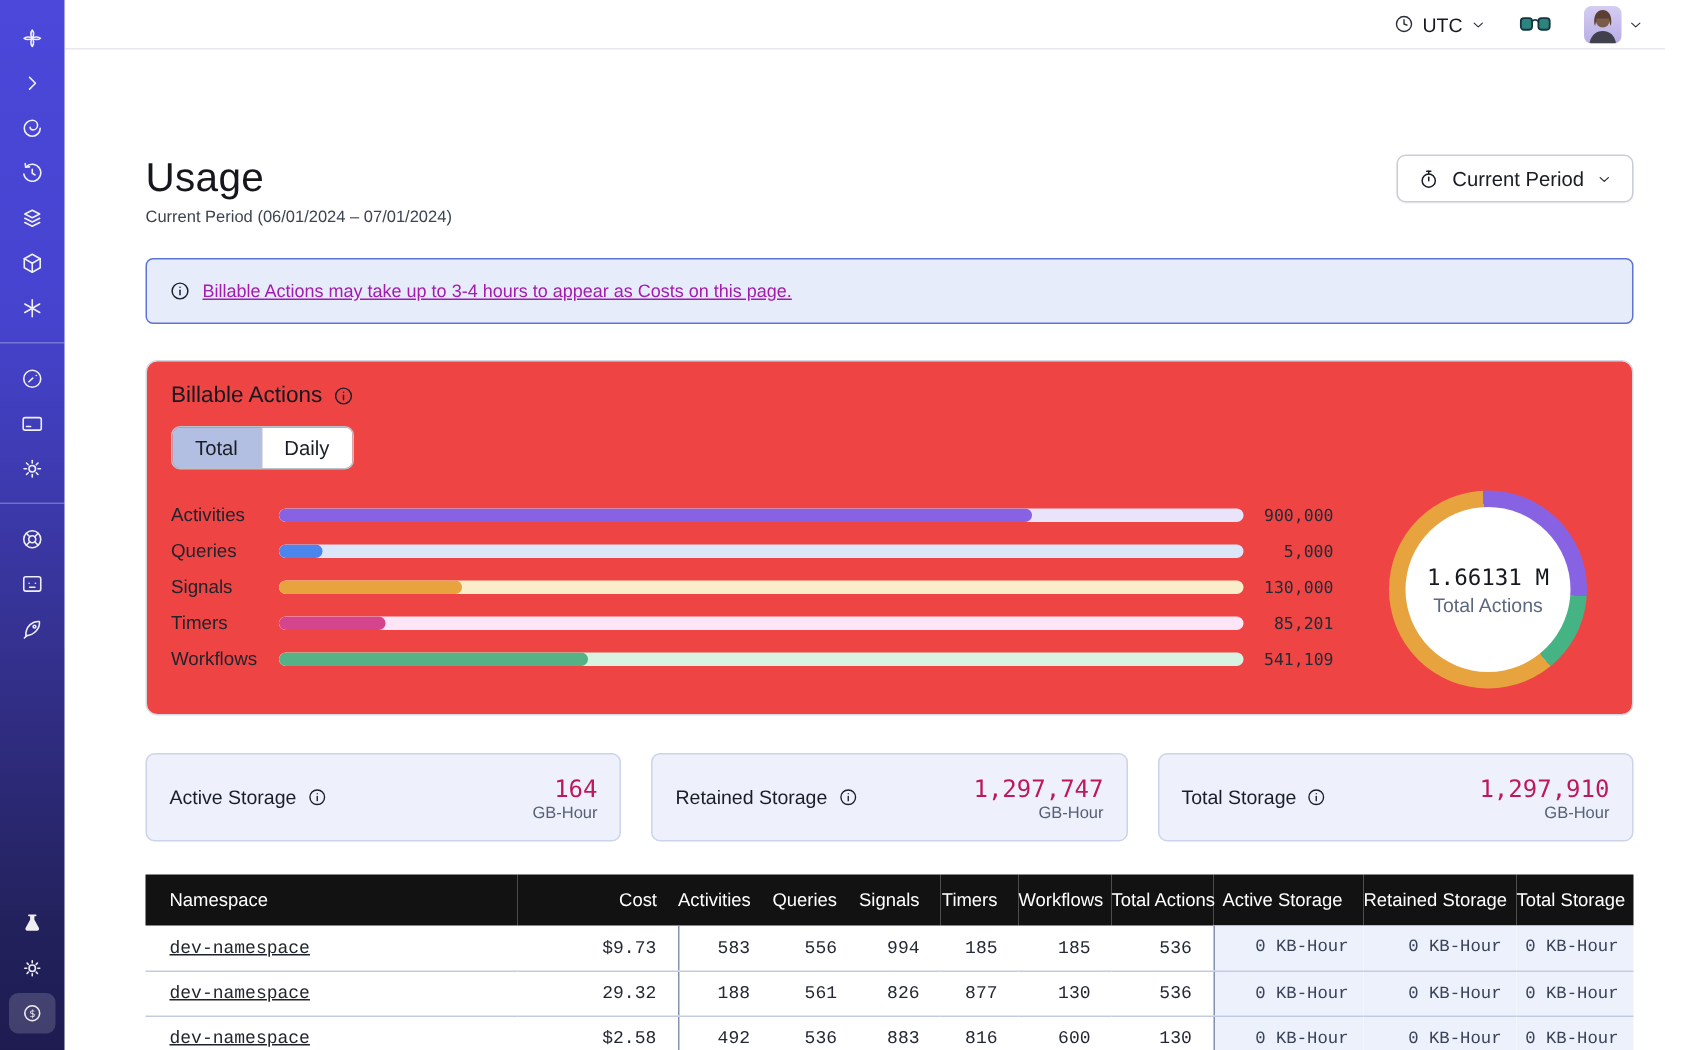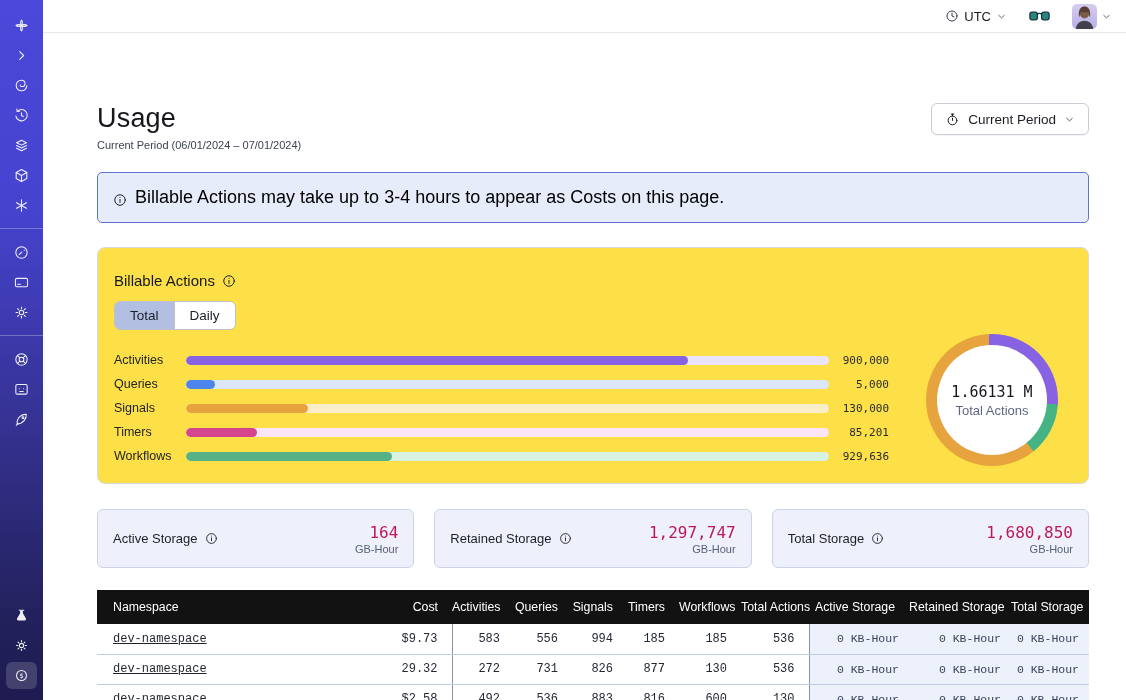--- a/index.html
+++ b/index.html
@@ -12,21 +12,21 @@
     display:flex; flex-direction:column; align-items:center; padding:10px 0 10px; }
   .sb-icon { width:31px; height:27px; display:flex; align-items:center; justify-content:center;
     margin:1.5px 0; border-radius:6px; cursor:pointer; }
   .sb-icon svg { width:17px; height:17px; stroke:#fff; fill:none; stroke-width:1.5;
     stroke-linecap:round; stroke-linejoin:round; opacity:.92; }
   .sb-divider { width:43px; height:1px; background:rgba(255,255,255,.28); margin:8px 0; }
   .sb-spacer { flex:1; }
   .sb-icon.active { background:rgba(255,255,255,.16); }
 
   
-  .topbar { position:fixed; left:43px; right:0; top:0; height:33px; background:#fff;
+  .topbar { position:fixed; left:43px; right:16px; top:0; height:33px; background:#fff;
     border-bottom:1px solid #e6e8ee; display:flex; align-items:center; justify-content:flex-end;
     padding-right:14px; gap:22px; z-index:40; }
   .tz { display:flex; align-items:center; gap:5px; font-size:13px; color:#17191f; cursor:pointer; }
   .tz svg, .small-ico svg { stroke:#2a2e38; fill:none; stroke-width:1.6; stroke-linecap:round; stroke-linejoin:round; }
   .avatar-wrap { display:flex; align-items:center; gap:4px; cursor:pointer; }
   .avatar { width:25px; height:25px; border-radius:5px; overflow:hidden;
     background:linear-gradient(180deg,#d4cdf1,#b9aee6); position:relative; }
   .avatar svg { position:absolute; inset:0; }
 
   
@@ -34,27 +34,27 @@
     padding:0 37px 0 54px; background:#fff; }
   .title-row { margin-top:55px; display:flex; justify-content:space-between; align-items:flex-start; }
   h1 { font-size:27px; font-weight:500; color:#15171c; letter-spacing:.2px; }
   .subtitle { margin-top:5px; font-size:11px; color:#3d4350; }
   .period-btn { display:flex; align-items:center; gap:8px; height:32px; padding:0 13px;
     border:1px solid #c9cdd5; border-radius:6px; background:#fff; font-size:13.5px; color:#1a1d24;
     cursor:pointer; box-shadow:0 1px 1px rgba(20,24,40,.04); }
   .period-btn svg { stroke:#1a1d24; fill:none; stroke-width:1.6; stroke-linecap:round; stroke-linejoin:round; }
 
   .banner { margin-top:21px; background:#e7ecfb; border:1px solid #5d74d2; border-radius:5px;
-    padding:14px 15px; font-size:18px; color:#000000; display:flex; align-items:center; gap:8px; }
+    padding:14px 15px; font-size:12px; color:#a21caf; display:flex; align-items:center; gap:8px;text-decoration:underline; }
   .info-ico { flex:0 0 auto; width:14px; height:14px; }
   .info-ico svg { width:14px; height:14px; stroke:#1c2029; fill:none; stroke-width:1.7; stroke-linecap:round; }
 
   
-  .card { margin-top:24px; border:1px solid #d6d9e0; border-radius:8px; background:#fde047;
-    padding:24px 16px 20px; position:relative; height:237px; }
+  .card { margin-top:24px; border:1px solid #d6d9e0; border-radius:8px; background:#ef4444;
+    padding:14px 16px 20px; position:relative; height:237px; }
   .card-title { font-size:15px; font-weight:500; color:#15181e; display:flex; align-items:center; gap:7px; }
   .tabs { margin-top:12px; display:inline-flex; border:1px solid #bcc1ca; border-radius:6px; overflow:hidden; }
   .tab { padding:6px 15px; font-size:13.5px; color:#1b1e26; background:#fff; cursor:pointer; border:0; }
   .tab.selected { background:#b2bfe3; }
   .tab + .tab { border-left:1px solid #bcc1ca; }
 
   .chart { margin-top:18px; width:775px; }
   .bar-row { display:flex; align-items:center; height:24px; }
   .bar-label { width:72px; font-size:12.5px; color:#20242c; }
   .bar-track { flex:1; height:9px; border-radius:5px; position:relative; overflow:hidden; }
@@ -330,21 +330,21 @@
         <div class="bar-track" style="background: rgb(251, 229, 246);">
           <div class="bar-fill" style="width: 11%; background: rgb(213, 69, 141);"></div>
         </div>
         <span class="bar-value">85,201</span>
       </div>
       <div class="bar-row">
         <span class="bar-label">Workflows</span>
         <div class="bar-track" style="background: rgb(216, 243, 226);">
           <div class="bar-fill" style="width: 32%; background: rgb(85, 178, 134);"></div>
         </div>
-        <span class="bar-value">929,636</span>
+        <span class="bar-value">541,109</span>
       </div>
     </div>
 
     <div class="donut" id="donut-ring" style="background: conic-gradient(from -3deg, rgb(135, 99, 227) 0deg, rgb(135, 99, 227) 97deg, rgb(69, 179, 131) 97deg, rgb(69, 179, 131) 144deg, rgb(231, 163, 61) 144deg, rgb(231, 163, 61) 360deg);">
       <div class="donut-hole">
         <span class="donut-value">1.66131 M</span>
         <span class="donut-label">Total Actions</span>
       </div>
     </div>
   </section>
@@ -390,21 +390,21 @@
           <span>Total Storage</span>
           <span class="info-ico">
             <svg viewBox="0 0 24 24">
               <circle cx="12" cy="12" r="9"></circle>
               <line x1="12" y1="11" x2="12" y2="16.2"></line>
               <line x1="12" y1="7.6" x2="12.05" y2="7.6"></line>
             </svg>
           </span>
         </div>
         <div class="storage-num">
-          <div class="storage-value">1,680,850</div>
+          <div class="storage-value">1,297,910</div>
           <div class="storage-unit">GB-Hour</div>
         </div>
       </div>
     </div>
 
   <table>
     <colgroup>
       <col class="c-namespace">
         <col class="c-cost">
         <col class="c-act">
@@ -444,22 +444,22 @@
           <td>185</td>
           <td>536</td>
           <td class="group-left storage-cell">0 KB-Hour</td>
           <td class="storage-cell">0 KB-Hour</td>
           <td class="storage-cell">0 KB-Hour</td>
         </tr>
 
         <tr>
           <td class="col-namespace"><span class="ns-link">dev-namespace</span></td>
           <td>29.32</td>
-          <td class="group-left">272</td>
-          <td>731</td>
+          <td class="group-left">188</td>
+          <td>561</td>
           <td>826</td>
           <td>877</td>
           <td>130</td>
           <td>536</td>
           <td class="group-left storage-cell">0 KB-Hour</td>
           <td class="storage-cell">0 KB-Hour</td>
           <td class="storage-cell">0 KB-Hour</td>
         </tr>
 
         <tr>

